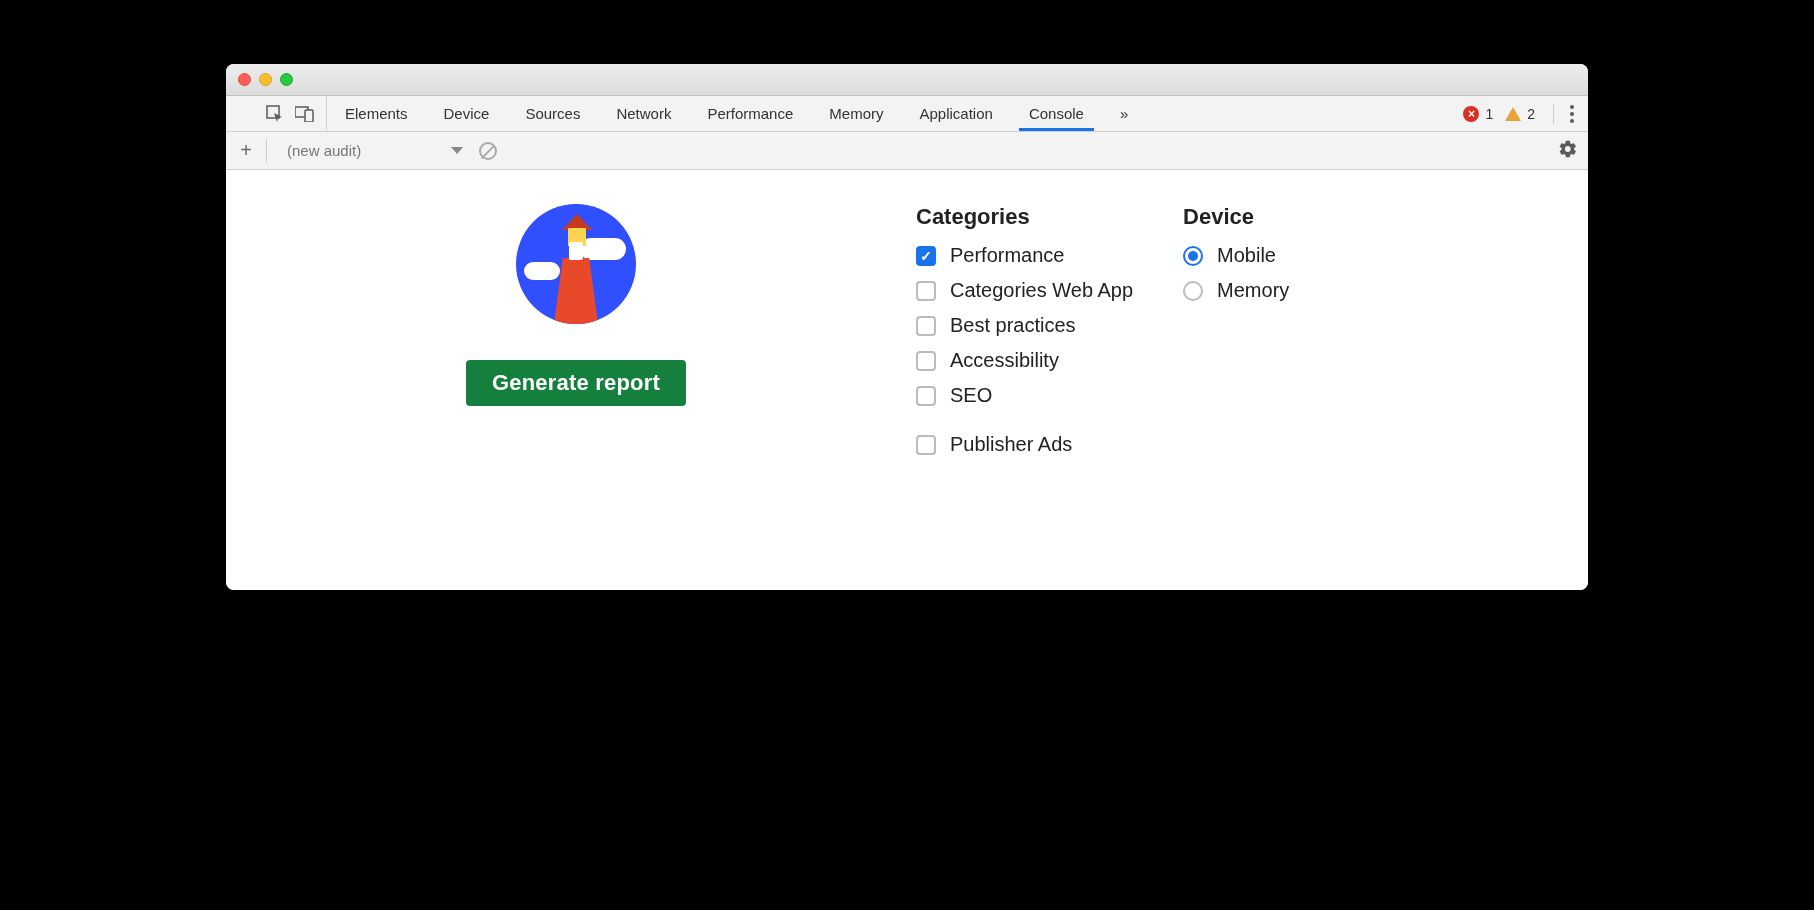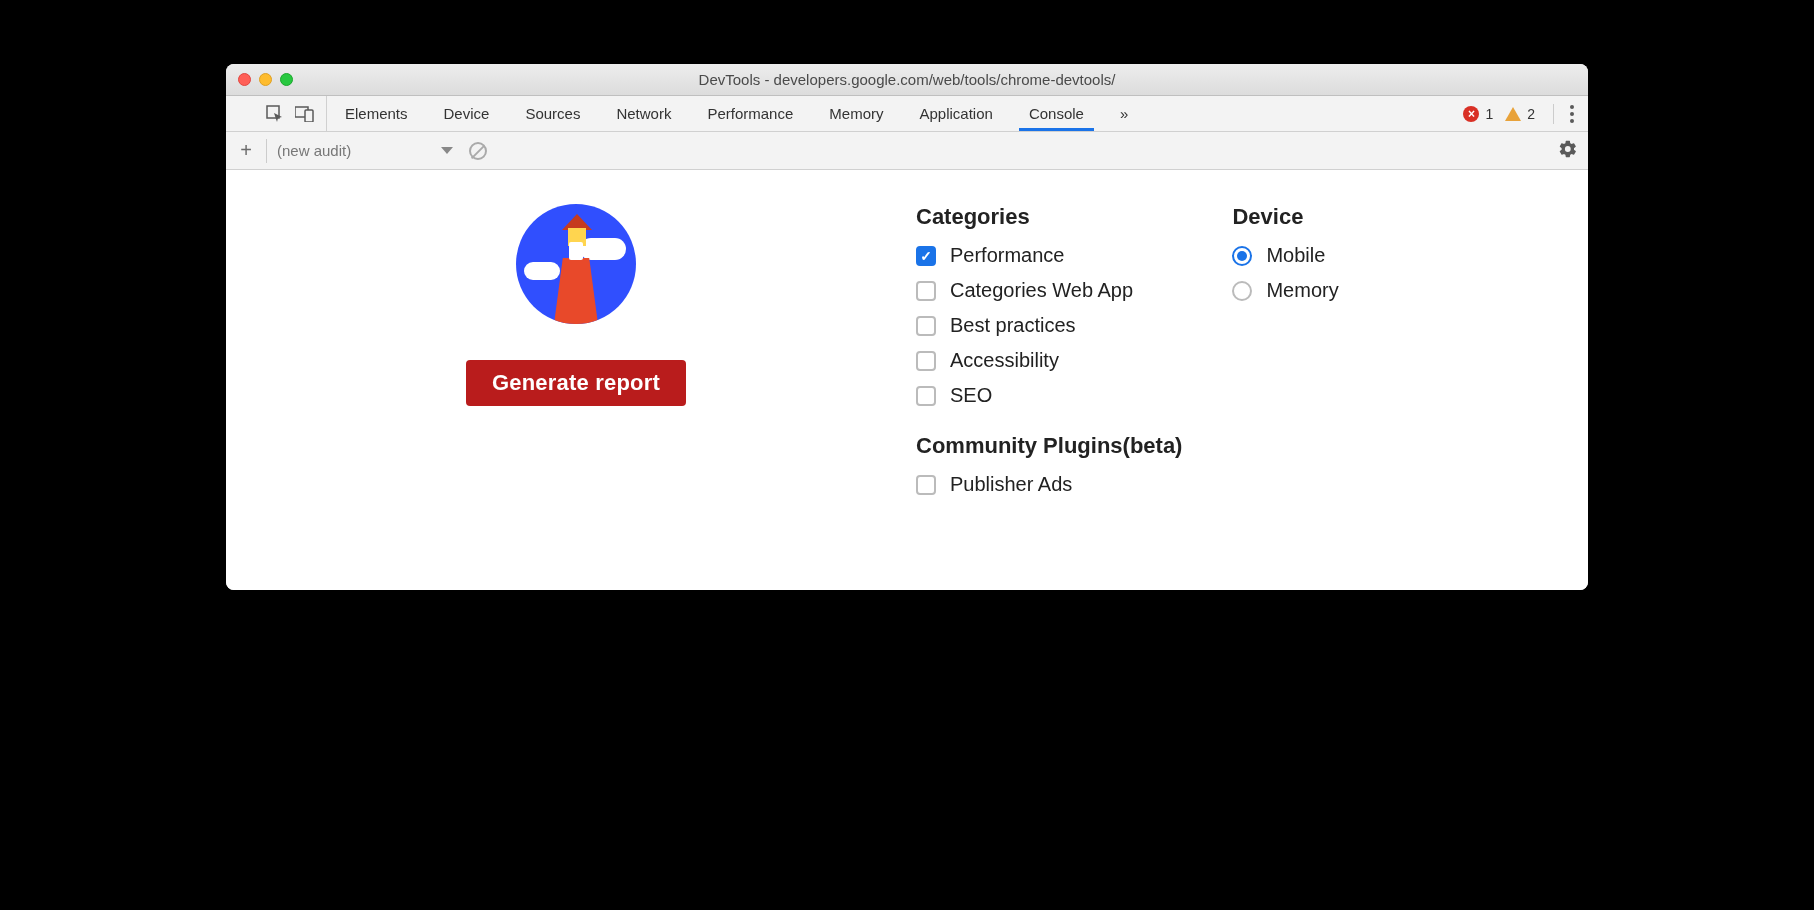--- a/index.html
+++ b/index.html
@@ -63,21 +63,21 @@
   .divider-v { width:1px; height:20px; background:#ccc; margin:0 6px; }
   .kebab { display:flex; flex-direction:column; gap:3px; cursor:pointer; padding:4px; }
   .kebab span { width:4px; height:4px; background:#5a5a5a; border-radius:50%; }
   .subbar {
     height: 38px; background:#f3f3f3; border-bottom:1px solid #d0d0d0;
     display:flex; align-items:center; padding:0 10px; gap:10px;
   }
   .plus { font-size:20px; color:#6b6b6b; cursor:pointer; width:20px; text-align:center; }
   .dropdown {
     display:flex; align-items:center; gap:90px; color:#777; font-size:15px;
-    border-left:1px solid #ccc; padding-left:10px; height:24px; cursor:pointer;
+    border-left:1px solid #ccc; padding-left:20px; height:24px; cursor:pointer;
   }
   .caret-down { width:0; height:0; border-left:6px solid transparent; border-right:6px solid transparent; border-top:7px solid #888; }
   .clear-circle {
     width:18px; height:18px; border:2px solid #aaa; border-radius:50%;
     position:relative; margin-left:6px; cursor:pointer;
   }
   .clear-circle::after {
     content:""; position:absolute; width:18px; height:2px; background:#aaa;
     transform:rotate(-45deg); top:7px; left:-2px;
   }
@@ -89,21 +89,21 @@
   .left-col { width:620px; display:flex; flex-direction:column; align-items:center; padding-top:4px; }
   .lh-logo { width:120px; height:120px; border-radius:50%; background:#304ffe; position:relative; overflow:hidden; }
   .lh-cloud { position:absolute; background:#fff; border-radius:20px; }
   .lh-cloud.c1 { width:46px; height:22px; right:10px; top:34px; }
   .lh-cloud.c2 { width:36px; height:18px; left:8px; top:58px; }
   .lh-tower { position:absolute; width:44px; height:66px; background:#e8492a; left:38px; bottom:0; clip-path: polygon(20% 0, 80% 0, 100% 100%, 0 100%); }
   .lh-win { position:absolute; width:18px; height:18px; background:#ffd54f; top:24px; left:52px; }
   .lh-roof { position:absolute; width:30px; height:16px; background:#c63a1f; top:10px; left:46px; clip-path: polygon(50% 0, 100% 100%, 0 100%); }
   .lh-light { position:absolute; width:14px; height:18px; background:#fff; top:38px; left:53px; border-radius:2px; }
   .gen-btn {
-    margin-top:36px; background:#b91c1c; color:#fff; border:none;
+    margin-top:36px; background:#15803d; color:#fff; border:none;
     font-size:22px; font-weight:600; padding:10px 26px; border-radius:4px;
     cursor:pointer; letter-spacing:0.2px;
   }
   .desc {
     margin-top:22px; text-align:center; font-size:20px; color:#222;
     line-height:1.5; max-width:530px;
   }
   .desc a { color:#1a0dab; text-decoration:underline; }
   .right-col { flex:1; display:flex; gap:50px; padding-top:4px; }
   .group h3 { font-size:22px; font-weight:700; color:#222; margin-bottom:14px; }
@@ -126,21 +126,20 @@
 <body>
 
 <div class="window">
 
   <div class="titlebar">
     <div class="traffic-lights">
       <div class="traffic-dot dot-close"></div>
       <div class="traffic-dot dot-min"></div>
       <div class="traffic-dot dot-max"></div>
     </div>
-    <div class="title-text">DevTools - developers.google.com/web/tools/chrome-devtools/</div>
   </div>
 
   <div class="tabstrip">
     <div class="ts-left">
       <div class="icon-btn">
         <svg width="18" height="18" viewBox="0 0 18 18">
             <rect x="1" y="1" width="12" height="12" fill="none" stroke="#5a5a5a" stroke-width="1.5"></rect>
             <path d="M8 8 L16 12 L12 13 L11 17 Z" fill="#5a5a5a"></path>
           </svg>
       </div>
@@ -222,21 +221,20 @@
           <div class="opt">
             <span class="chk"></span>
             <span>Accessibility</span>
           </div>
           <div class="opt">
             <span class="chk"></span>
             <span>SEO</span>
           </div>
         </div>
         <div class="group plugins">
-          <h3>Community Plugins(beta)</h3>
           <div class="opt">
             <span class="chk"></span>
             <span>Publisher Ads</span>
           </div>
         </div>
       </div>
 
       <div class="group">
         <h3>Device</h3>
         <div class="opt">

